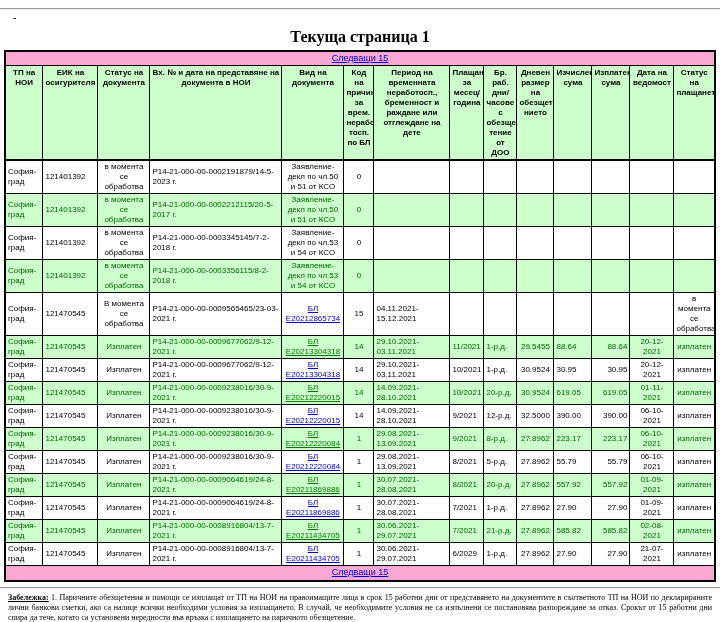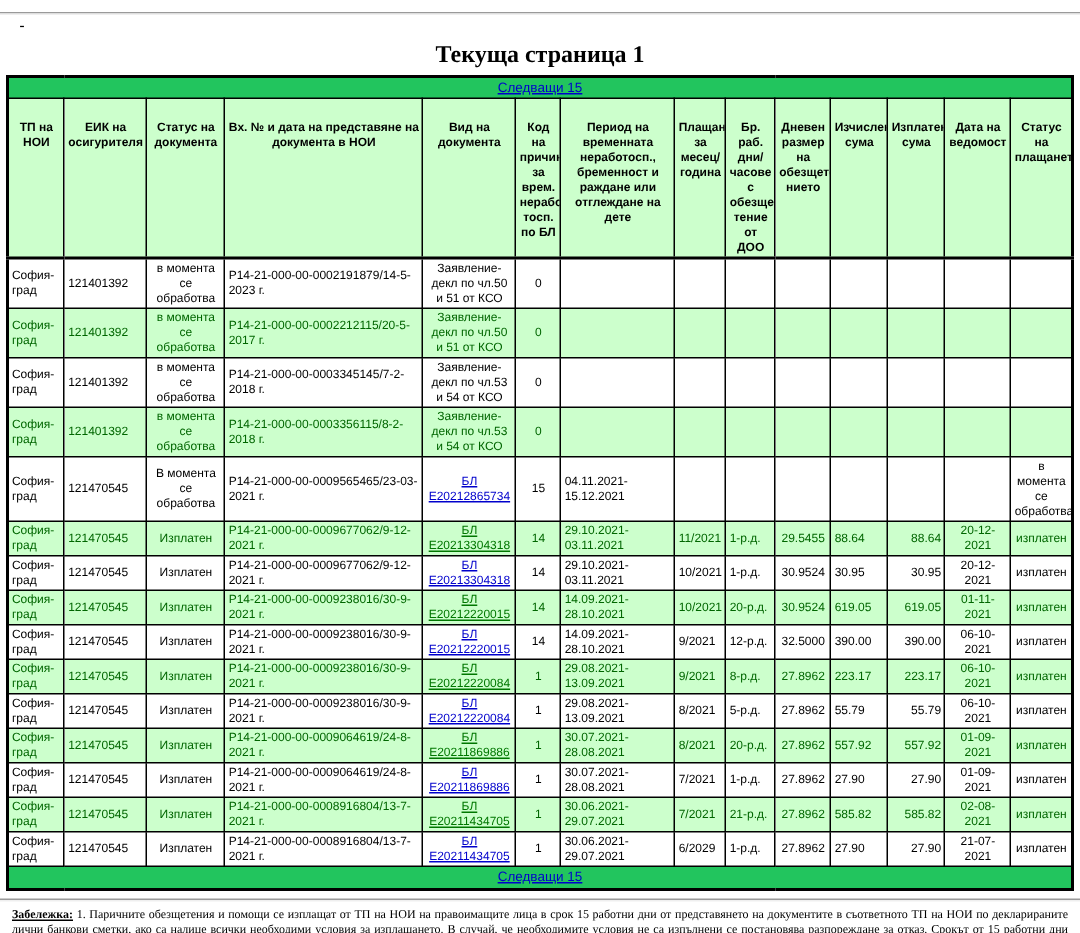--- a/index.html
+++ b/index.html
@@ -18,25 +18,25 @@
   .page-title {
     text-align:center; font-weight:bold; font-size:16px; margin:5px 0 4px 0;
   }
   table.report {
     width:706px; margin:0 auto; border-collapse:collapse; table-layout:fixed;
     font-family:"Liberation Sans","DejaVu Sans",sans-serif;
     font-size:8px; line-height:1.25;
     border:2px solid #000;
   }
   table.report td, table.report th { border:1px solid #000; padding:1px 2px; vertical-align:middle; overflow:hidden; }
-  tr.nav-row td { text-align:center; height:13px; font-size:9px; background:#22c55e; }
+  tr.nav-row td { text-align:center; height:13px; font-size:9px; background:#f9a8d4; }
   tr.nav-row a { color:#0000cc; text-decoration:underline; }
   tr.header-row th {
     background:#ccffcc; font-weight:bold; text-align:center; vertical-align:top;
-    font-size:8px; border-bottom:2px solid #000; padding-top:14px;
+    font-size:8px; border-bottom:2px solid #000; padding-top:2px;
   }
   tr.row-white { background:#fff; color:#000; }
   tr.row-green { background:#ccffcc; color:#006600; }
   tr.row-white a { color:#0000cc; text-decoration:underline; }
   tr.row-green a { color:#007700; text-decoration:underline; }
   td.c-tp, td.c-eik, td.c-entry, td.c-period { text-align:left; }
   td.c-eik { padding-left:4px;margin-left:40px; }
   td.c-status, td.c-doctype, td.c-code, td.c-date, td.c-paystatus, td.c-daily { text-align:center; }
   td.c-month, td.c-days, td.c-calc { padding-right:4px; }
   td.c-paid { text-align:right; padding-right:2px; }

